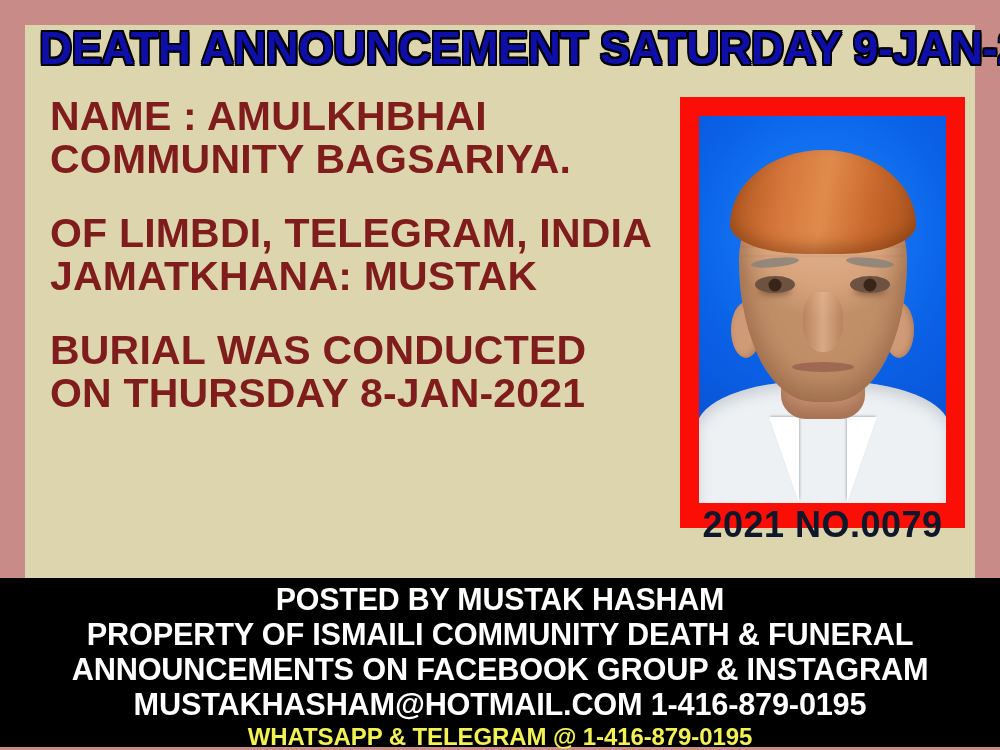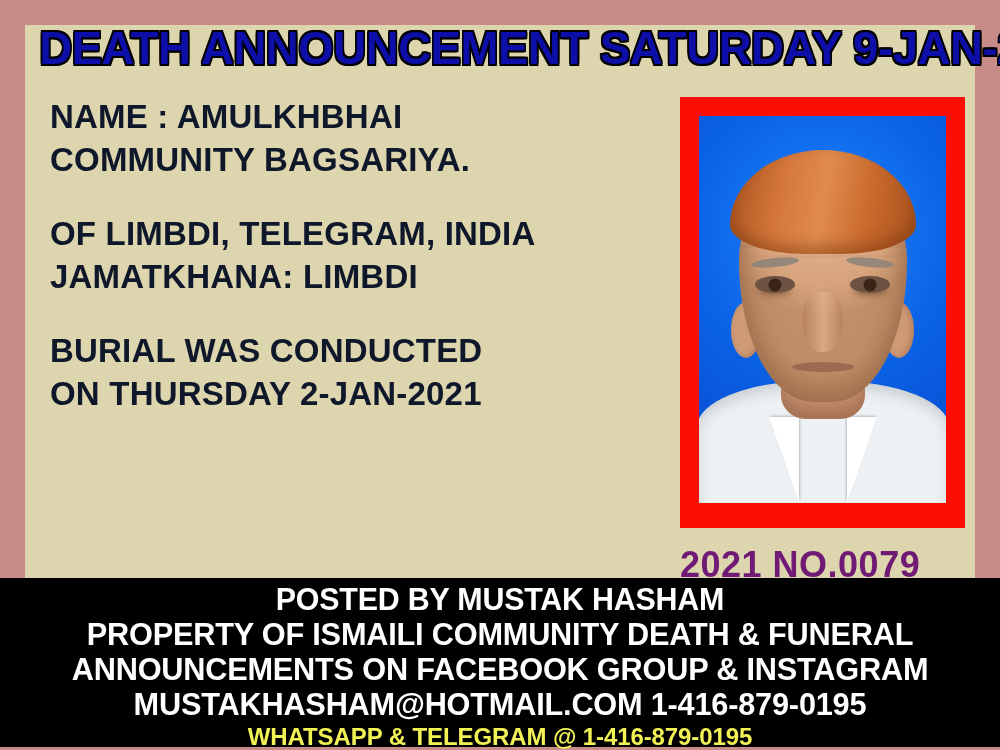--- a/index.html
+++ b/index.html
@@ -61,22 +61,22 @@
       -1.6px  0px   0 #000,
        1.6px  0px   0 #000;
   }
 
   
   .details {
     position: absolute;
     left: 50px;
     top: 95px;
     width: 600px;
-    color: #0f172a;
-    font-size: 33px;
+    color: #7f1d1d;
+    font-size: 41px;
     font-weight: bold;
     line-height: 43px;
     letter-spacing: 0.2px;
   }
   .details .blk { margin-bottom: 31px; }
   .details .blk:last-child { margin-bottom: 0; }
   .details .line { white-space: nowrap; }
 
   
   .photo-frame {
@@ -235,26 +235,26 @@
       linear-gradient(transparent 29%, rgba(150,95,62,.16) 29.6%, transparent 30.4%),
       linear-gradient(transparent 33%, rgba(150,95,62,.14) 33.6%, transparent 34.4%),
       linear-gradient(transparent 37%, rgba(150,95,62,.12) 37.6%, transparent 38.4%);
     pointer-events: none;
   }
 
   
   .ref-no {
     position: absolute;
     left: 680px;
-    top: 544px;
+    top: 504px;
     width: 285px;
-    text-align: left;
+    text-align: center;
     font-size: 36px;
     font-weight: bold;
-    color: #701a75;
+    color: #0f172a;
     letter-spacing: 0.5px;
     white-space: nowrap;
   }
 
   
   .footer {
     position: absolute;
     left: 0;
     top: 578px;
     width: 1000px;
@@ -296,27 +296,27 @@
 
   <div class="details">
 
     <div class="blk">
       <div class="line">NAME : AMULKHBHAI</div>
       <div class="line">COMMUNITY BAGSARIYA.</div>
     </div>
 
     <div class="blk">
       <div class="line">OF LIMBDI, TELEGRAM, INDIA</div>
-      <div class="line">JAMATKHANA: LIMBDI</div>
+      <div class="line">JAMATKHANA: MUSTAK</div>
     </div>
 
 
     <div class="blk">
       <div class="line">BURIAL WAS CONDUCTED</div>
-      <div class="line">ON THURSDAY 2-JAN-2021</div>
+      <div class="line">ON THURSDAY 8-JAN-2021</div>
     </div>
 
   </div>
 
   <div class="photo-frame">
     <div class="photo">
       <div class="shirt"></div>
       <div class="collar-l"></div>
       <div class="collar-r"></div>
       <div class="neck"></div>

